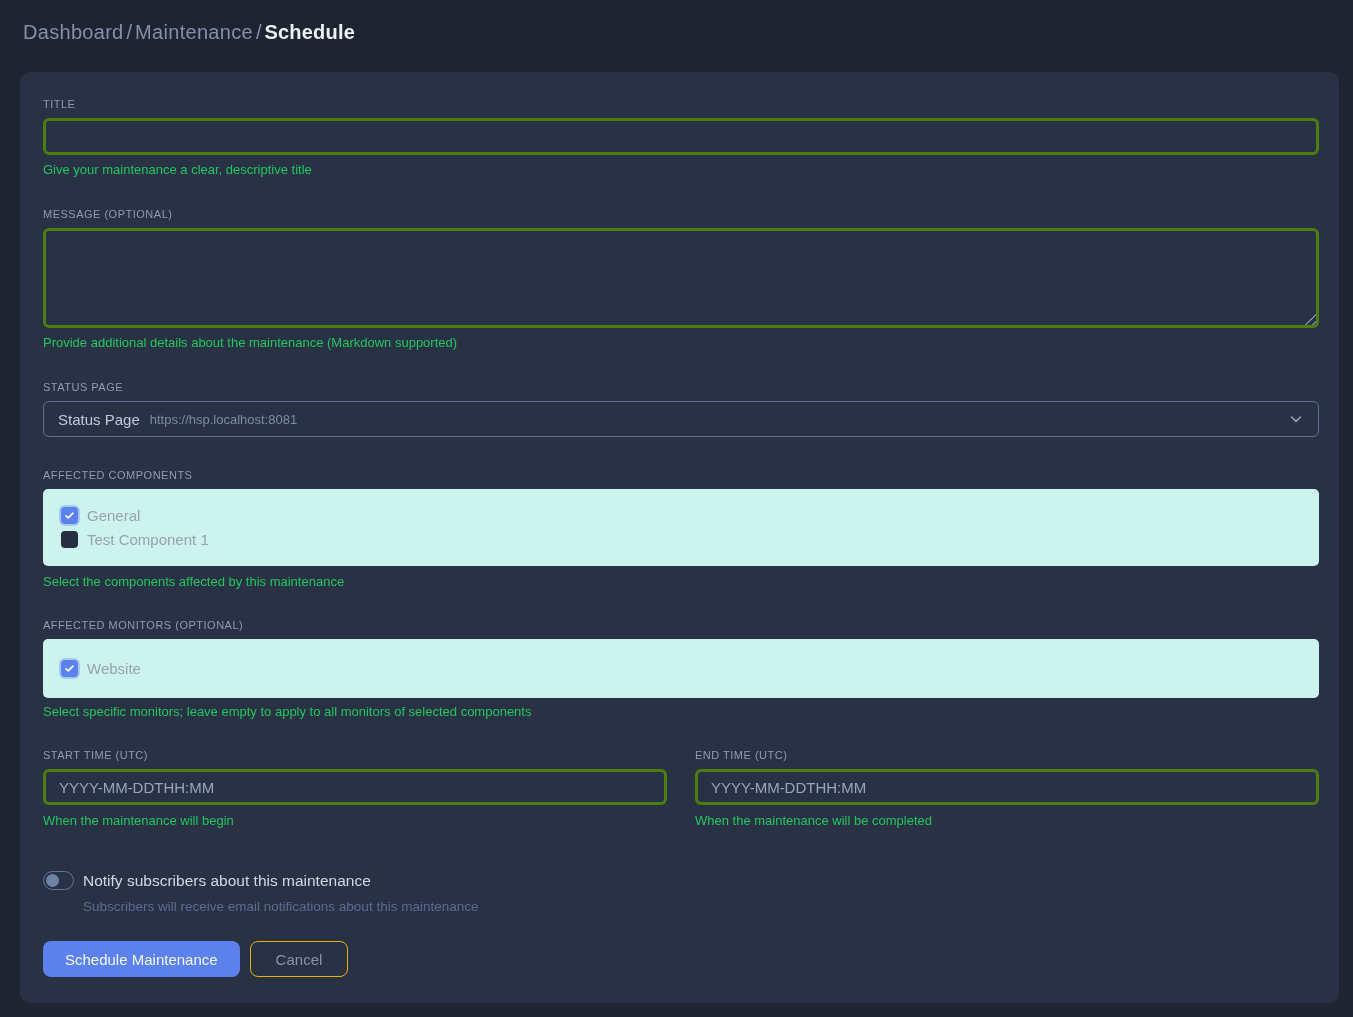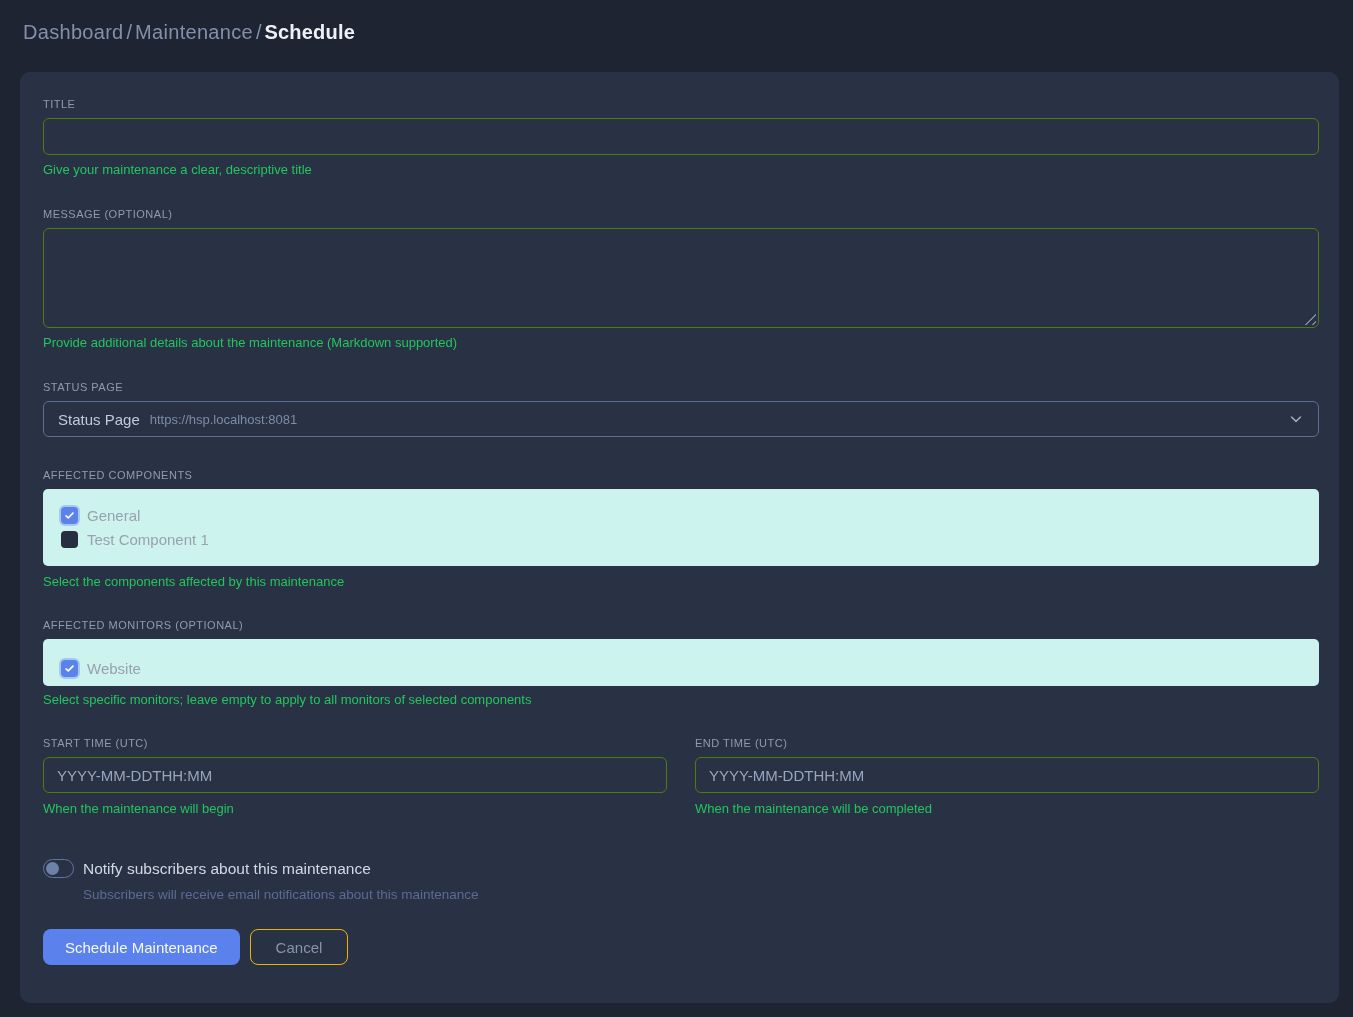--- a/index.html
+++ b/index.html
@@ -47,21 +47,21 @@
     font-size: 13px;
     line-height: 13px;
     color: #22c55e;
     margin-top: 9px;
   }
 
   .text-input {
     width: 100%;
     height: 37px;
     background: transparent;
-    border: 1px solid #4d7c0f;
+    border: 3px solid #4d7c0f;
     border-radius: 6px;
     color: #dfe5ef;
     font-size: 15px;
     font-family: "Liberation Sans", sans-serif;
     padding: 0 13px;
     outline: none;
   }
   .text-input::placeholder { color: #98a5bf; opacity: 1; }
 
   .textarea-wrap { position: relative; }
@@ -233,21 +233,21 @@
           
         </span>
         <span class="option-label">Test Component 1</span>
       </div>
     </div>
     <div class="f-help">Select the components affected by this maintenance</div>
   </div>
 
   <div class="field tight">
     <label class="f-label">AFFECTED MONITORS (OPTIONAL)</label>
-    <div class="option-box" style="padding-top:17px;padding-bottom:6px">
+    <div class="option-box" style="padding-top:17px;padding-bottom:18px">
       <div class="option-row">
         <span class="checkbox checked">
           <svg viewBox="0 0 16 16">
               <path d="M3 8.5l3.2 3L13 4.5" stroke="#fff" stroke-width="2.4" fill="none" stroke-linecap="round" stroke-linejoin="round"></path>
             </svg>
         </span>
         <span class="option-label">Website</span>
       </div>
     </div>
     <div class="f-help" style="margin-top:7px">Select specific monitors; leave empty to apply to all monitors of selected components</div>

